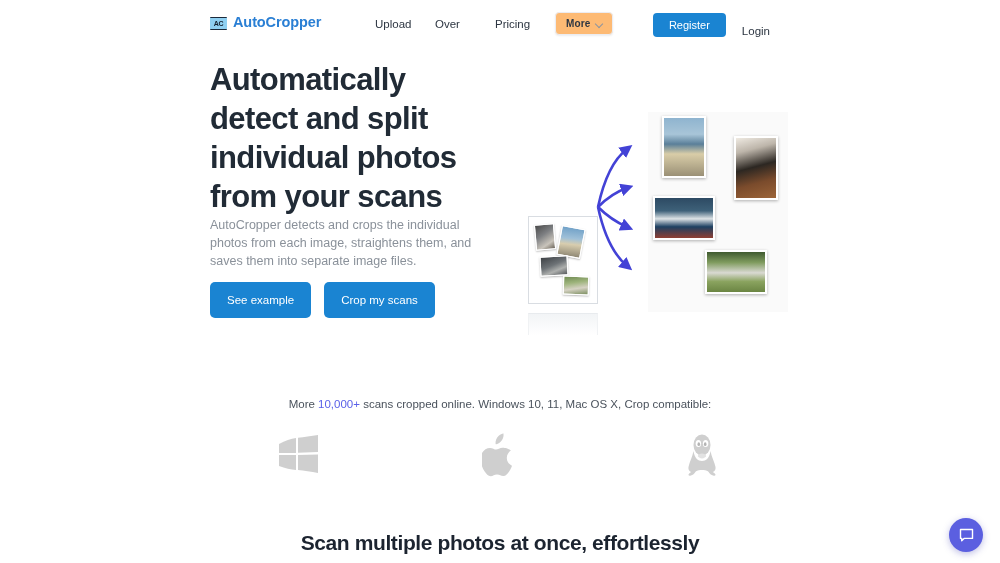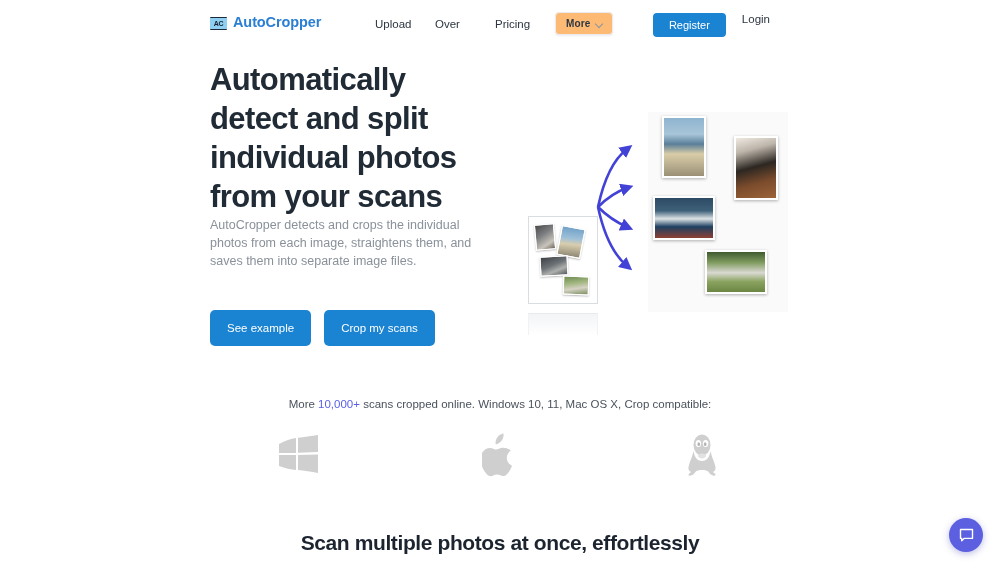--- a/index.html
+++ b/index.html
@@ -115,21 +115,21 @@
     border-right: 1.2px solid #8c94a0;
     border-bottom: 1.2px solid #8c94a0;
     transform: rotate(45deg);
   }
 
   .auth {
     position: absolute;
     right: 230px;
     top: 13px;
     display: flex;
-    align-items: flex-start;
+    align-items: flex-end;
     gap: 16px;
   }
   .btn-register {
     background: #1a84d2;
     color: #ffffff;
     font-size: 11px;
     border: none;
     border-radius: 4px;
     padding: 6px 16px;
     cursor: pointer;
@@ -168,21 +168,21 @@
   }
 
   .hero-sub {
     font-size: 12.5px;
     line-height: 18px;
     color: #8a919a;
     width: 268px;
   }
 
   .hero-btns {
-    margin-top: 40px;
+    margin-top: 12px;
     display: flex;
     gap: 13px;
   }
   .btn-primary {
     background: #1a84d2;
     color: #ffffff;
     border: none;
     border-radius: 5px;
     font-size: 11.5px;
     font-family: inherit;

